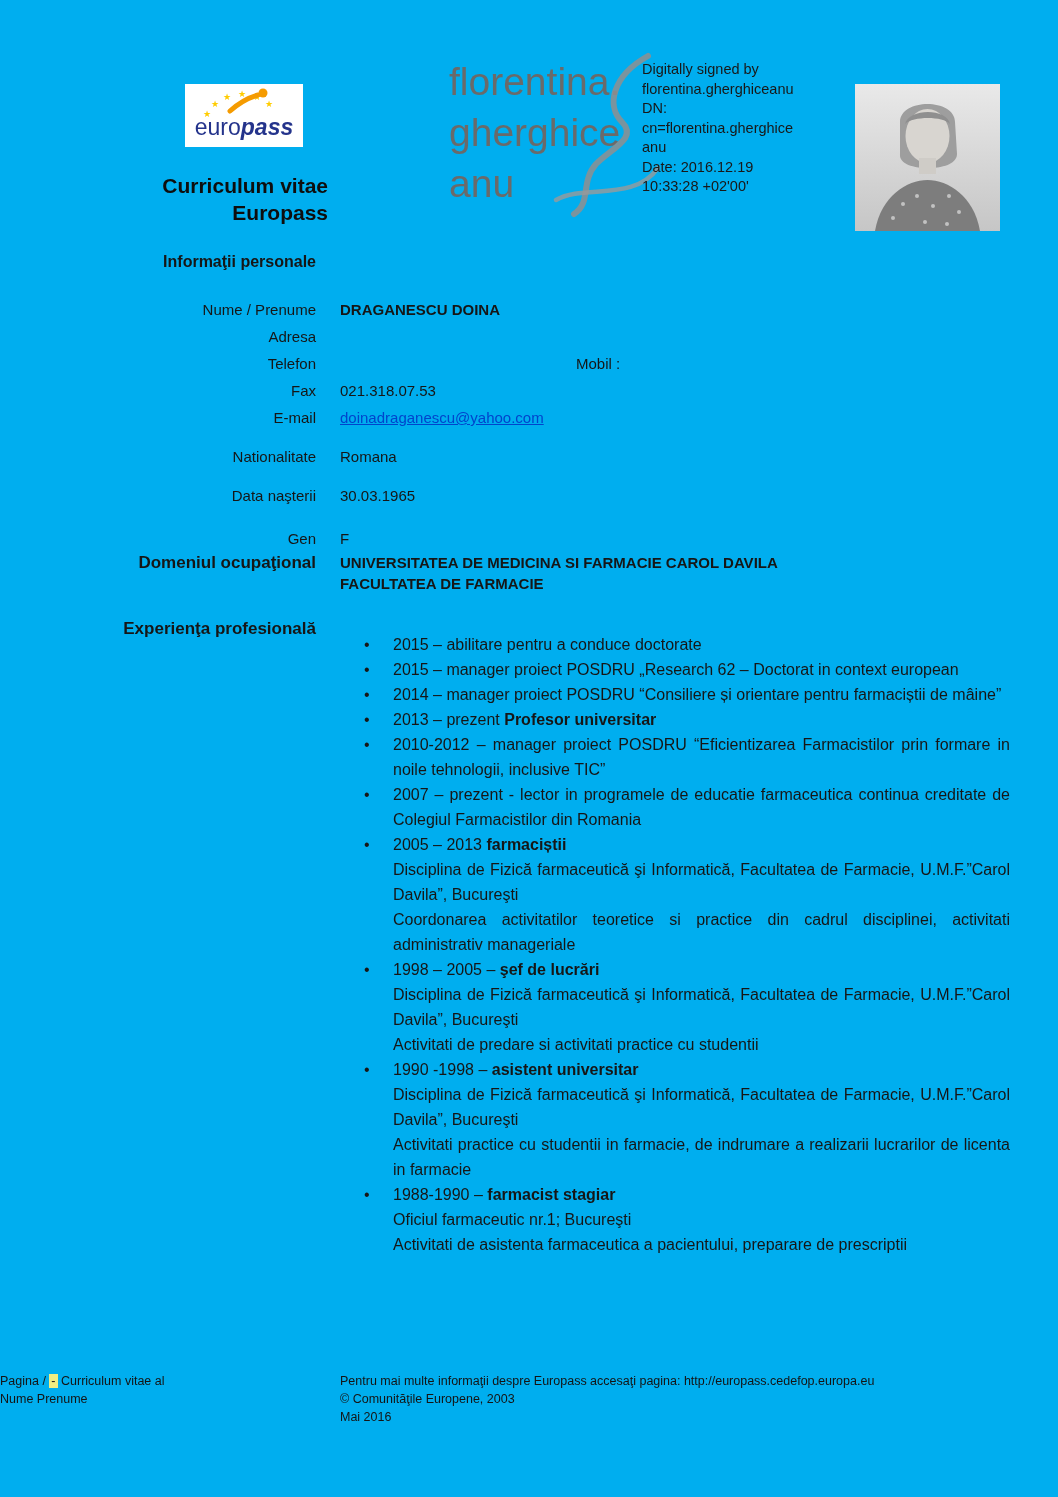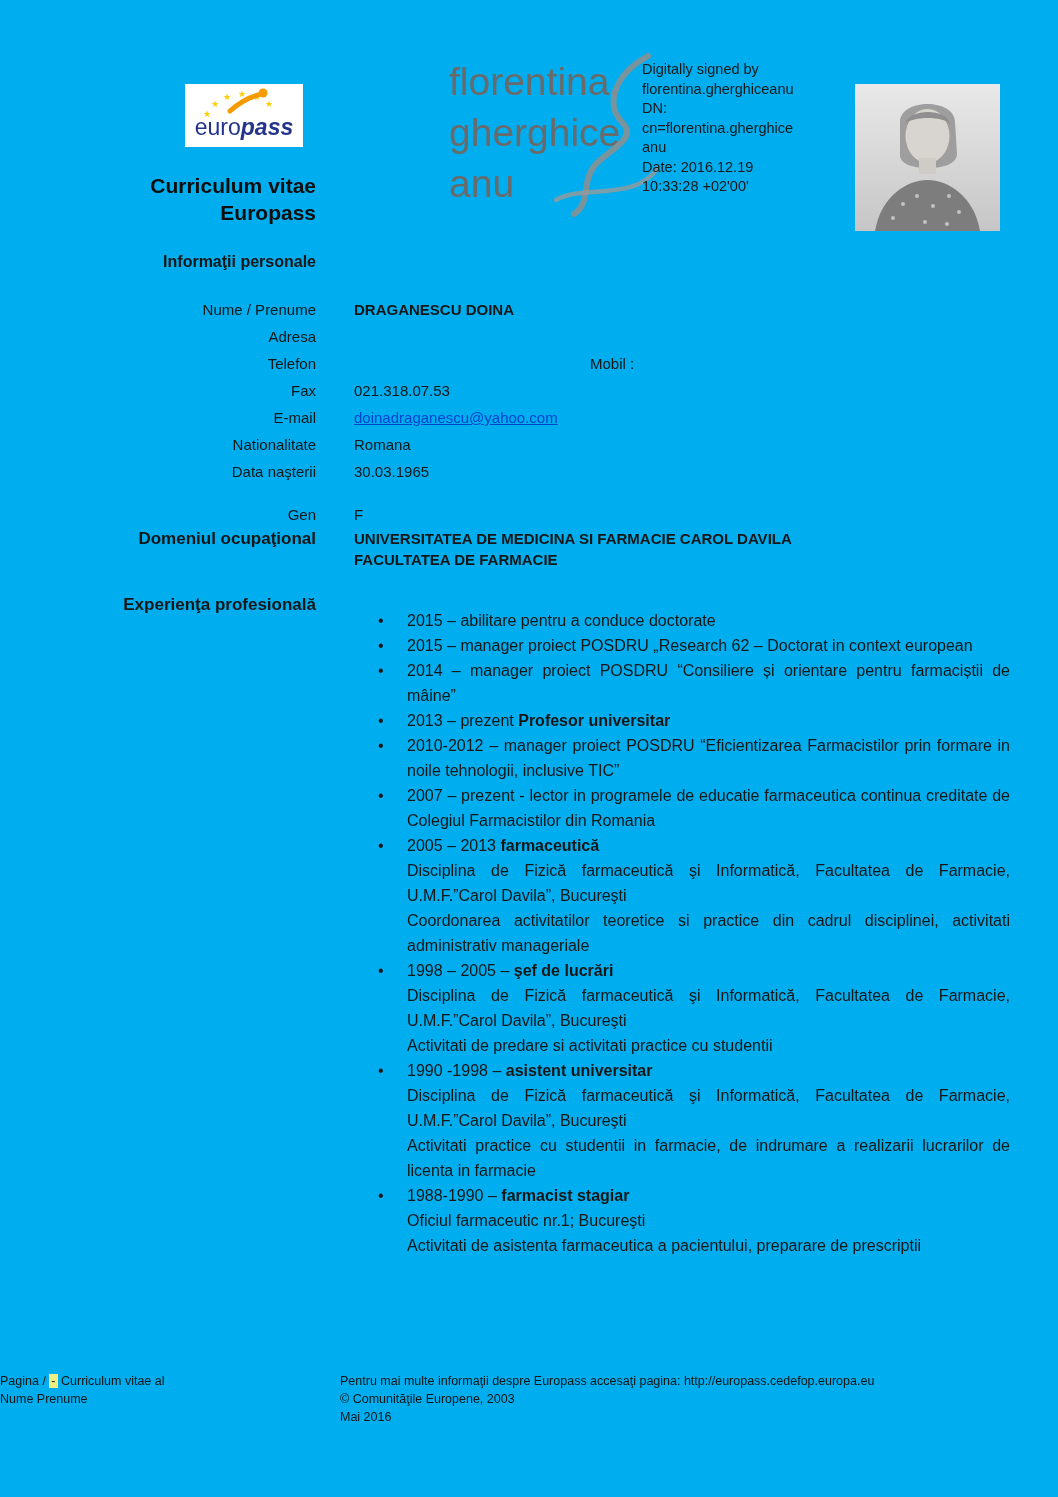--- a/index.html
+++ b/index.html
@@ -5,36 +5,36 @@
   *{box-sizing:border-box;margin:0;padding:0}
   body{width:1058px;height:1497px;background:#00AEEF;font-family:"Liberation Sans",sans-serif;color:#161616;overflow:hidden}
   .page{position:relative;width:1058px;height:1497px;overflow:hidden}
 
   
   .logo{position:absolute;left:185px;top:84px;width:118px;height:63px;background:#ffffff}
   .logo-art{position:absolute;left:0;top:0}
   .logo-text{position:absolute;left:0;right:0;bottom:6px;text-align:center;font-size:23px;color:#24338b;letter-spacing:0}
   .logo-euro{font-weight:normal}
   .logo-pass{font-weight:bold;font-style:italic}
-  .cv-title{position:absolute;left:0;top:172px;width:316px;text-align:right;font-size:21px;font-weight:bold;line-height:27px;color:#0e0e0e}
+  .cv-title{position:absolute;left:12px;top:172px;width:316px;text-align:right;font-size:21px;font-weight:bold;line-height:27px;color:#0e0e0e}
   .sig-name{position:absolute;left:449px;top:56px;font-size:39px;line-height:51px;color:#6a6a6a;white-space:pre-line}
   .sig-swirl{position:absolute;left:550px;top:50px}
   .sig-info{position:absolute;left:642px;top:60px;width:200px;font-size:14.5px;line-height:19.5px;white-space:pre-line;color:#181818}
   .photo{position:absolute;left:855px;top:84px;width:145px;height:147px}
 
   
   .content{position:absolute;left:0;top:252px;width:1058px;padding-right:48px}
-  .row{display:grid;grid-template-columns:316px 1fr;column-gap:38px}
+  .row{display:grid;grid-template-columns:316px 1fr;column-gap:24px}
   .lab{text-align:right;font-size:15px;line-height:27px}
   .val{font-size:15px;line-height:27px}
   .b{font-weight:bold}
   .heading-sm{font-size:16px;font-weight:bold;line-height:20px}
   .heading{font-size:17px;font-weight:bold;line-height:21px}
   .row-personal-heading{margin-bottom:24px}
-  .mt12{}
+  .mt12{margin-top:12px}
   .mt16{margin-top:16px}
   .mobil-label{display:inline-block;margin-left:236px}
   a.email-link{color:#0044cc;text-decoration:underline}
   .domeniu-row{}
   .domeniu-val{font-size:15px;line-height:21px;font-weight:bold}
   .exp-row{margin-top:24px}
   .exp-list{padding-top:14px}
   .exp-item{position:relative;padding-left:53px;font-size:16px;line-height:25px}
   .exp-para{text-align:justify}
   .bullet{position:absolute;left:24px;top:0;text-align:left}
@@ -178,21 +178,21 @@
           <div class="exp-item">
             <div class="exp-para"><span class="bullet">•</span><span>2013 – prezent </span><span class="b">Profesor universitar</span></div>
           </div>
           <div class="exp-item">
             <div class="exp-para"><span class="bullet">•</span><span>2010-2012 – manager proiect POSDRU “Eficientizarea Farmacistilor prin formare in noile tehnologii, inclusive TIC”</span></div>
           </div>
           <div class="exp-item">
             <div class="exp-para"><span class="bullet">•</span><span>2007 – prezent - lector in programele de educatie farmaceutica continua creditate de Colegiul Farmacistilor din Romania</span></div>
           </div>
           <div class="exp-item">
-            <div class="exp-para"><span class="bullet">•</span><span>2005 – 2013 </span><span class="b">farmaceutică</span></div>
+            <div class="exp-para"><span class="bullet">•</span><span>2005 – 2013 </span><span class="b">farmaciștii</span></div>
             <div class="exp-para"><span>Disciplina de Fizică farmaceutică şi Informatică, Facultatea de Farmacie, U.M.F.”Carol Davila”, Bucureşti</span></div>
             <div class="exp-para"><span>Coordonarea activitatilor teoretice si practice din cadrul disciplinei, activitati administrativ manageriale</span></div>
           </div>
           <div class="exp-item">
             <div class="exp-para"><span class="bullet">•</span><span>1998 – 2005 – </span><span class="b">şef de lucrări</span></div>
             <div class="exp-para"><span>Disciplina de Fizică farmaceutică şi Informatică, Facultatea de Farmacie, U.M.F.”Carol Davila”, Bucureşti</span></div>
             <div class="exp-para"><span>Activitati de predare si activitati practice cu studentii</span></div>
           </div>
           <div class="exp-item">
             <div class="exp-para"><span class="bullet">•</span><span>1990 -1998 – </span><span class="b">asistent universitar</span></div>

